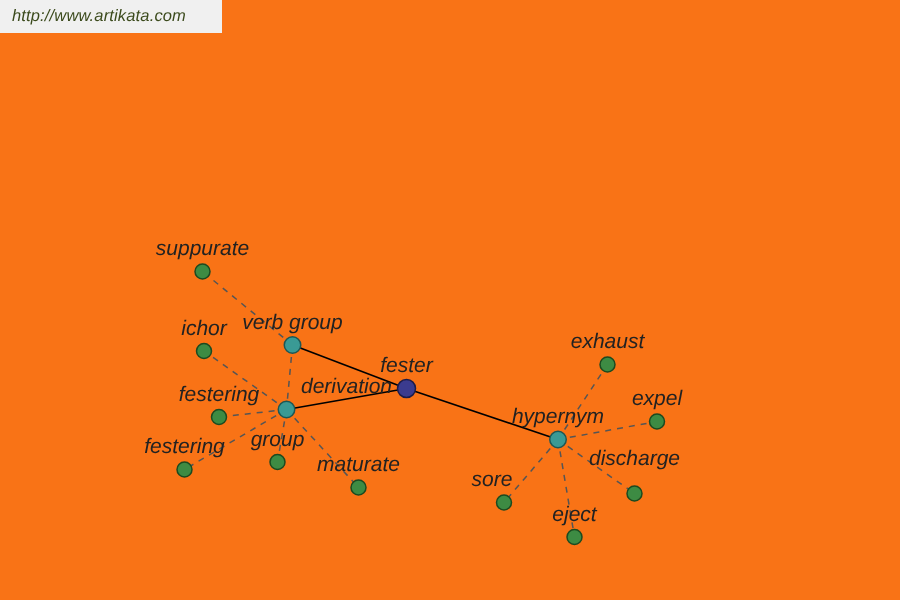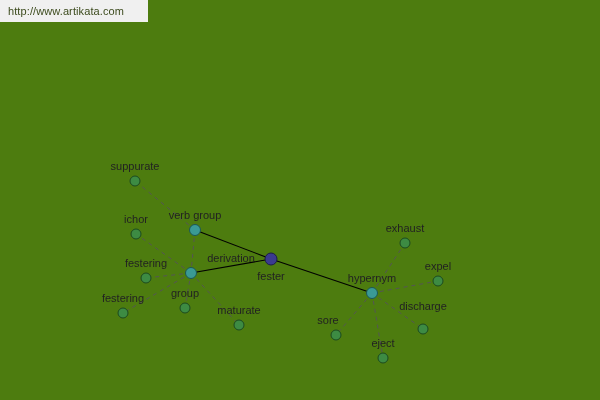--- a/index.html
+++ b/index.html
@@ -12,21 +12,22 @@
     height: 400px;
     position: relative;
     overflow: hidden;
     font-family: "Liberation Sans", sans-serif;
   }
   #app {
     position: absolute;
     left: 0; top: 0;
     width: 600px;
     height: 400px;
-    background: #4d7c0f;
+    background: #f97316;
+    font-style: italic;
   }
   #url-bar {
     position: absolute;
     left: 0;
     top: 0;
     width: 148px;
     height: 22px;
     background: #f0f0f0;
     box-sizing: border-box;
     display: flex;
@@ -45,21 +46,21 @@
     position: absolute;
     left: 0;
     top: 0;
     width: 600px;
     height: 400px;
     z-index: 1;
   }
   .node-label {
     position: absolute;
     font-family: "Liberation Sans", sans-serif;
-    font-size: 11px;
+    font-size: 14px;
     color: #222222;
     white-space: nowrap;
     transform: translate(-50%, -100%);
     z-index: 4;
     line-height: 1;
     pointer-events: none;
   }
   .graph-node {
     position: absolute;
     border-radius: 50%;
@@ -108,21 +109,21 @@
       <div class="graph-node" title="festering" style="left: 123px; top: 313px; width: 11px; height: 11px; background: rgb(61, 139, 67); border: 1px solid rgb(28, 74, 32);"></div>
       <div class="graph-node" title="mature" style="left: 185px; top: 308px; width: 11px; height: 11px; background: rgb(61, 139, 67); border: 1px solid rgb(28, 74, 32);"></div>
       <div class="graph-node" title="maturate" style="left: 239px; top: 325px; width: 11px; height: 11px; background: rgb(61, 139, 67); border: 1px solid rgb(28, 74, 32);"></div>
       <div class="graph-node" title="exhaust" style="left: 405px; top: 243px; width: 11px; height: 11px; background: rgb(61, 139, 67); border: 1px solid rgb(28, 74, 32);"></div>
       <div class="graph-node" title="expel" style="left: 438px; top: 281px; width: 11px; height: 11px; background: rgb(61, 139, 67); border: 1px solid rgb(28, 74, 32);"></div>
       <div class="graph-node" title="discharge" style="left: 423px; top: 329px; width: 11px; height: 11px; background: rgb(61, 139, 67); border: 1px solid rgb(28, 74, 32);"></div>
       <div class="graph-node" title="sore" style="left: 336px; top: 335px; width: 11px; height: 11px; background: rgb(61, 139, 67); border: 1px solid rgb(28, 74, 32);"></div>
       <div class="graph-node" title="eject" style="left: 383px; top: 358px; width: 11px; height: 11px; background: rgb(61, 139, 67); border: 1px solid rgb(28, 74, 32);"></div>
     </div>
   <div id="label-layer">
-      <div class="node-label" style="left: 271px; top: 250px; color: rgb(34, 34, 34); margin-top: 32px;">fester</div>
+      <div class="node-label" style="left: 271px; top: 250px; color: rgb(34, 34, 34);">fester</div>
       <div class="node-label" style="left: 195px; top: 221px; color: rgb(34, 34, 34);">verb group</div>
       <div class="node-label" style="left: 191px; top: 264px; color: rgb(34, 34, 34); margin-left: 40px;">derivation</div>
       <div class="node-label" style="left: 372px; top: 284px; color: rgb(34, 34, 34);">hypernym</div>
       <div class="node-label" style="left: 135px; top: 172px; color: rgb(34, 34, 34);">suppurate</div>
       <div class="node-label" style="left: 136px; top: 225px; color: rgb(34, 34, 34);">ichor</div>
       <div class="node-label" style="left: 146px; top: 269px; color: rgb(34, 34, 34);">festering</div>
       <div class="node-label" style="left: 123px; top: 304px; color: rgb(34, 34, 34); text-align: center;">festering</div>
       <div class="node-label" style="left: 185px; top: 299px; color: rgb(34, 34, 34);">group</div>
       <div class="node-label" style="left: 239px; top: 316px; color: rgb(34, 34, 34);">maturate</div>
       <div class="node-label" style="left: 405px; top: 234px; color: rgb(34, 34, 34);">exhaust</div>

